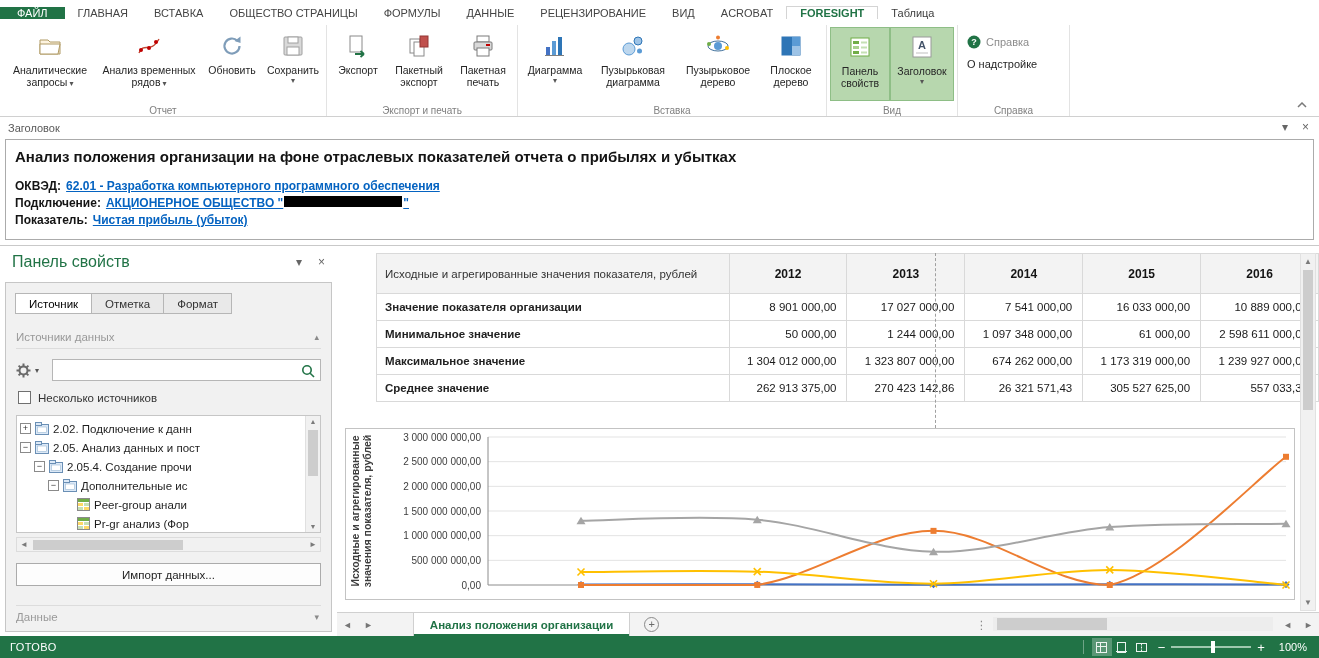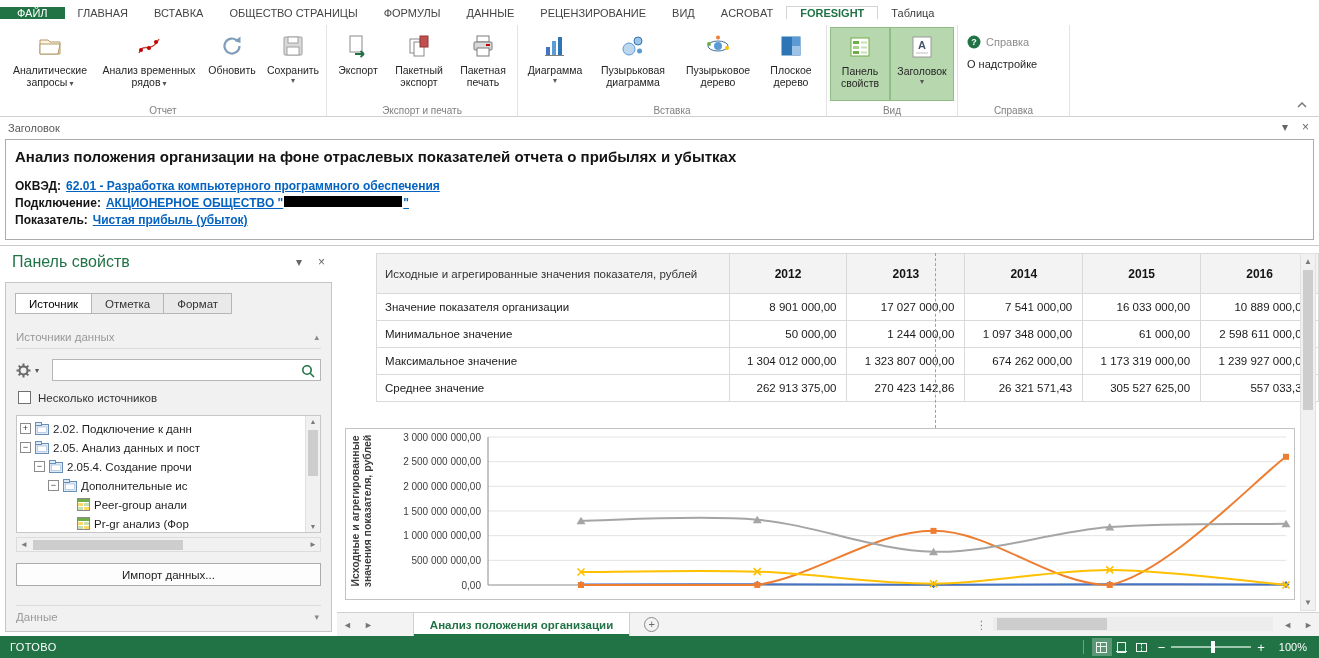--- a/index.html
+++ b/index.html
@@ -77,21 +77,21 @@
   
   #main-area { position:absolute; left:337px; top:246px; right:0; bottom:22px; background:#fff; }
   #table-wrap { position:absolute; left:8px; top:7px;padding-left:31px; }
   .metrics { border-collapse:collapse; font-size:11.5px; table-layout:fixed; }
   .metrics td { border:1px solid #d9d9d9; background:#fff; overflow:hidden; white-space:nowrap; }
   .metrics thead td { background:#f3f3f3; }
   .metrics td.corner { width:353px; padding:0 8px; color:#333; }
   .metrics td.year { width:118px; text-align:center; font-weight:bold; font-size:12px; color:#141414; }
   .metrics thead tr { height:40px; }
   .metrics tbody tr { height:27px; }
-  .metrics td.rl { padding:0 8px; color:#222; }
+  .metrics td.rl { padding:0 8px; color:#222;font-weight:bold; }
   .metrics td.val { text-align:right; padding:0 10px; font-weight:normal; color:#1a1a1a;margin-top:8px; }
   #page-break-line { position:absolute; left:598px; top:7px; height:175px; width:0; border-left:1px dashed #a0a0a0; }
   #chart-box { position:absolute; left:8px; top:182px; width:950px; height:172px; border:1px solid #c3c3c3; background:#fff; }
   #sheet-vscroll { position:absolute; right:3px; top:7px; width:16px; height:358px; background:#f1f1f1; border:1px solid #e1e1e1; }
   #sheet-vscroll .arr { position:absolute; left:0; right:0; text-align:center; font-size:8px; color:#7a7a7a; cursor:pointer; }
   #sheet-vscroll .thumb { position:absolute; left:2px; right:2px; top:16px; height:140px; background:#cdcdcd; cursor:pointer; }
 
   
   #sheet-tabbar { position:absolute; left:0; right:0; bottom:0; height:24px; background:#f3f3f3; border-top:1px solid #d0d0d0; display:flex; align-items:stretch; font-size:11.5px; }
   .stnav { color:#767676; font-size:9px; padding:0 6px; display:flex; align-items:center; cursor:pointer; }

